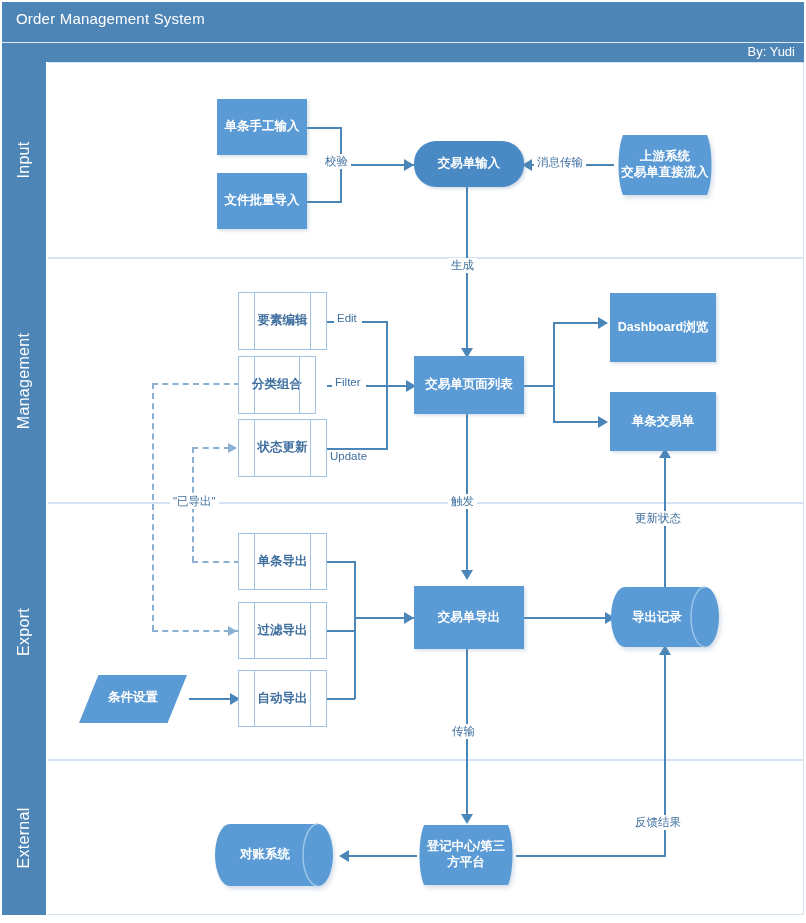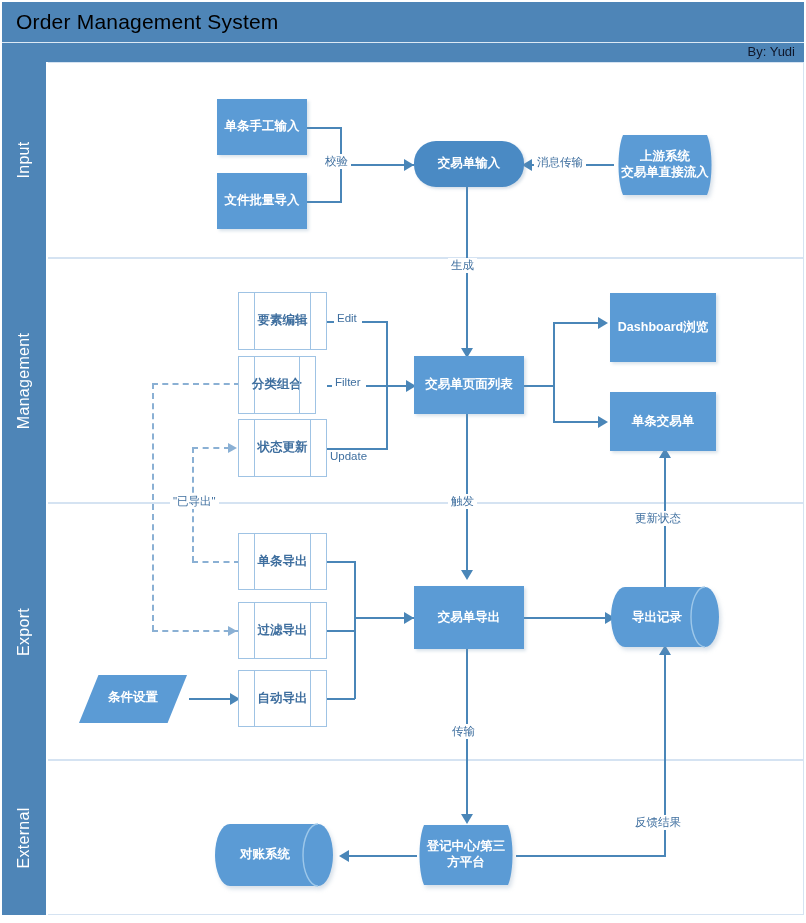--- a/index.html
+++ b/index.html
@@ -14,29 +14,29 @@
     overflow:hidden;
   }
   
   #titlebar{
     position:absolute;left:2px;top:2px;width:802px;height:40px;
     background:#4e85b7;
     border-bottom:1px solid #dce9f5;
   }
   #titlebar .ttl{
     position:absolute;left:14px;top:8px;
-    font-size:21px;color:#000000;letter-spacing:.2px;white-space:nowrap;
+    font-size:15px;color:#ffffff;letter-spacing:.2px;white-space:nowrap;
   }
   #authorbar{
     position:absolute;left:2px;top:43px;width:802px;height:19px;
     background:#4e85b7;
   }
   #authorbar .by{
     position:absolute;right:9px;top:1px;
-    font-size:13px;color:#0f172a;white-space:nowrap;
+    font-size:13px;color:#ffffff;white-space:nowrap;
   }
   
   .lane{position:absolute;left:2px;}
   .lane-band{
     position:absolute;left:0;top:0;width:44px;height:100%;
     background:#4e85b7;
   }
   .lane-band .lbl{
     position:absolute;left:50%;top:50%;
     transform:translate(-50%,-50%) rotate(-90deg);

